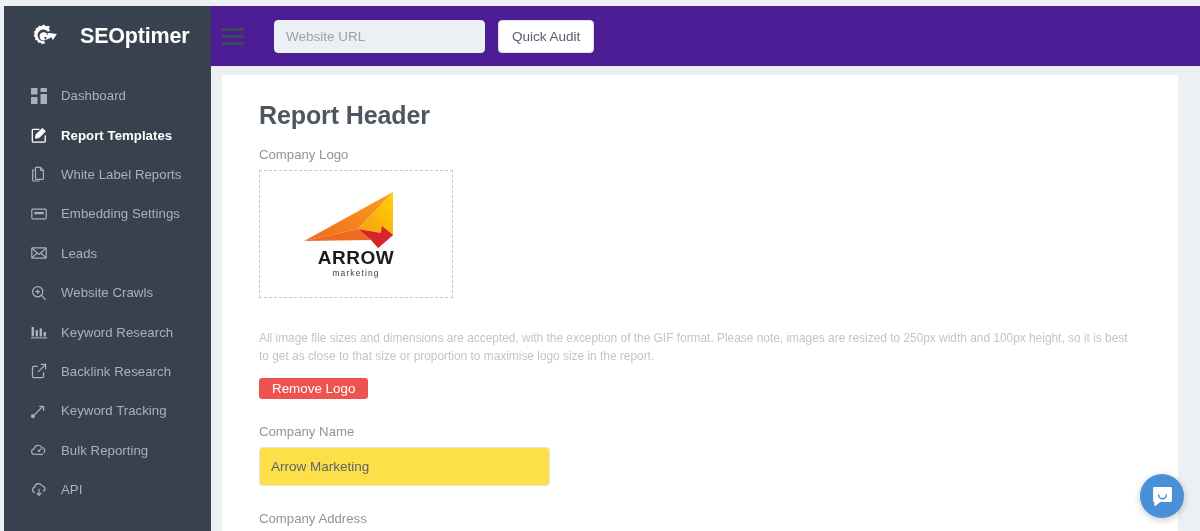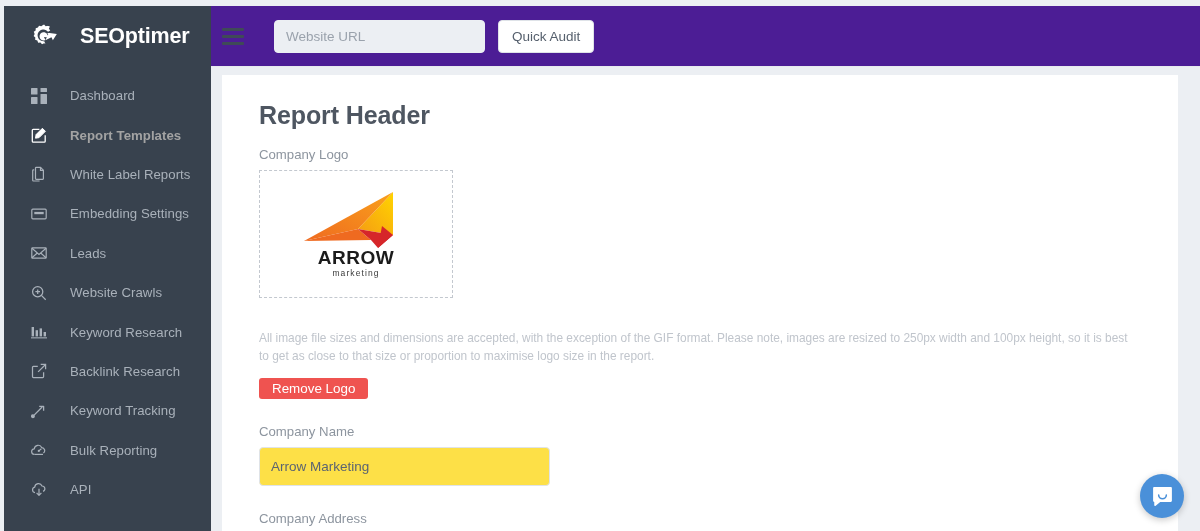--- a/index.html
+++ b/index.html
@@ -39,38 +39,38 @@
     letter-spacing: -0.2px;
     white-space: nowrap;
   }
 
   .nav-list { padding-top: 9px; }
   .nav-item {
     display: flex;
     align-items: center;
     height: 39.4px;
     padding-left: 26px;
-    gap: 23px;
+    gap: 14px;
     cursor: pointer;
     text-decoration: none;
   }
   .nav-item .nav-icon {
     width: 17px; height: 17px;
     flex: none;
     display: flex; align-items: center; justify-content: center;
     color: #a9b1ba;
   }
   .nav-item .nav-icon svg { display: block; }
   .nav-label {
     color: #a9b1ba;
     font-size: 13.2px;
     white-space: nowrap;
     letter-spacing: 0.05px;
   }
-  .nav-item.active .nav-label { color: #a3a3a3; font-weight: bold; }
+  .nav-item.active .nav-label { color: #ffffff; font-weight: bold; }
   .nav-item.active .nav-icon { color: #ffffff; }
 
   
   #topbar {
     position: absolute;
     left: 211px; top: 6px;
     width: 1142px; height: 61px;
     background: #4c1d95;
     display: flex;
     align-items: center;

